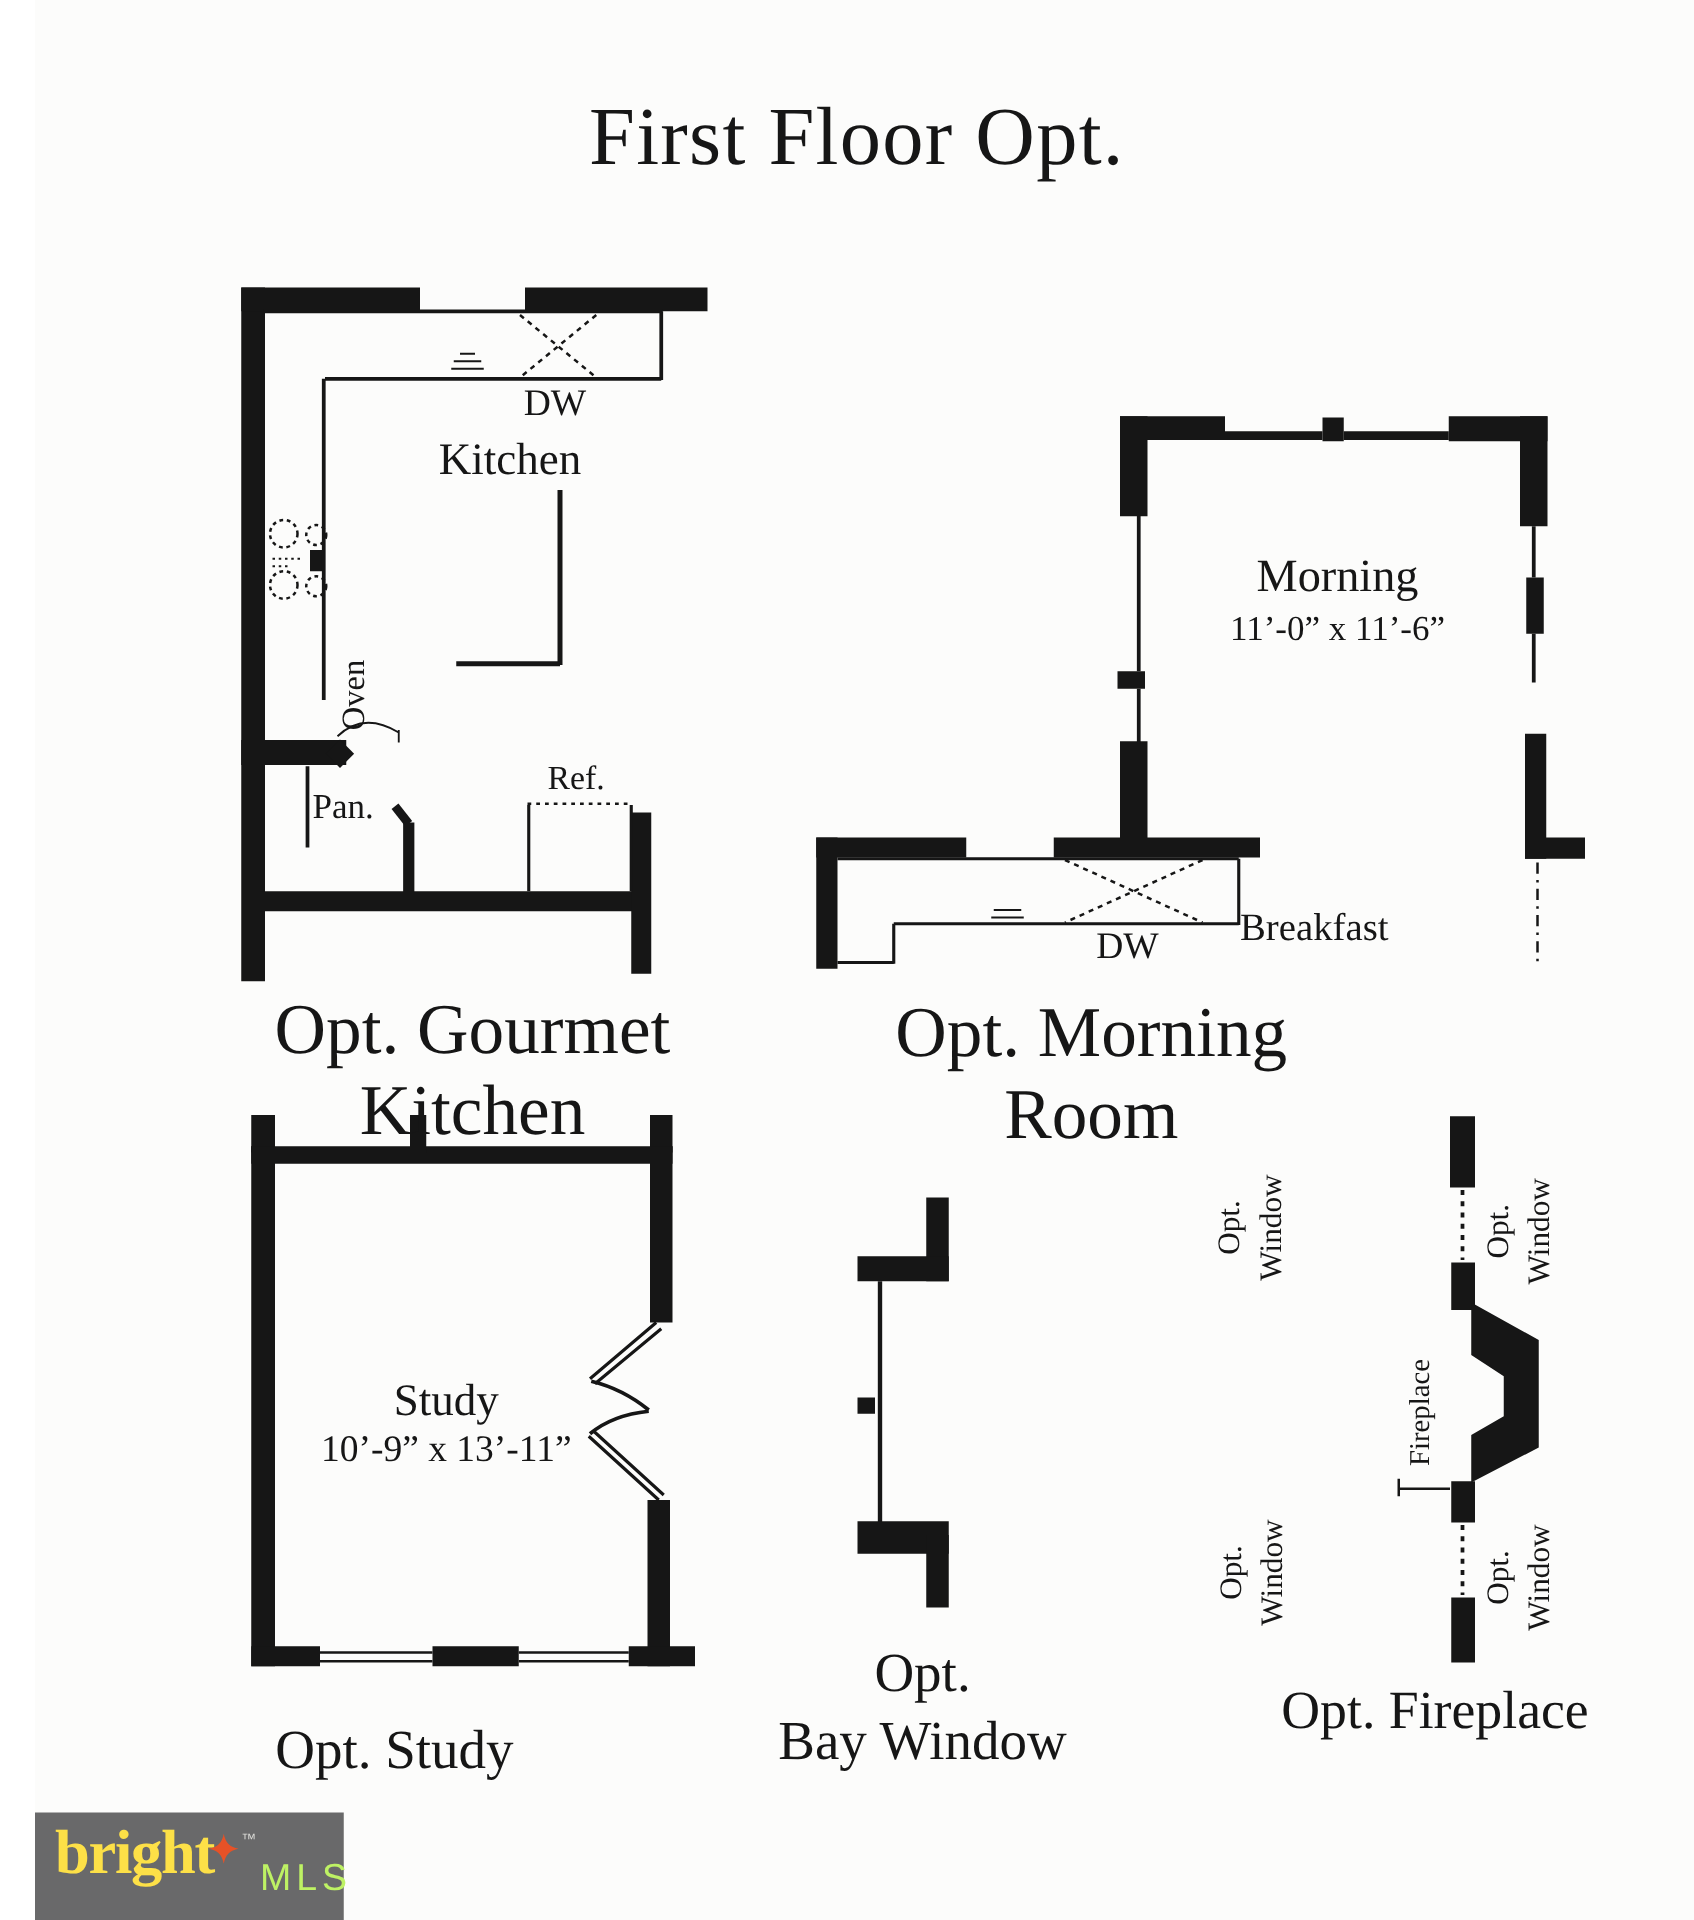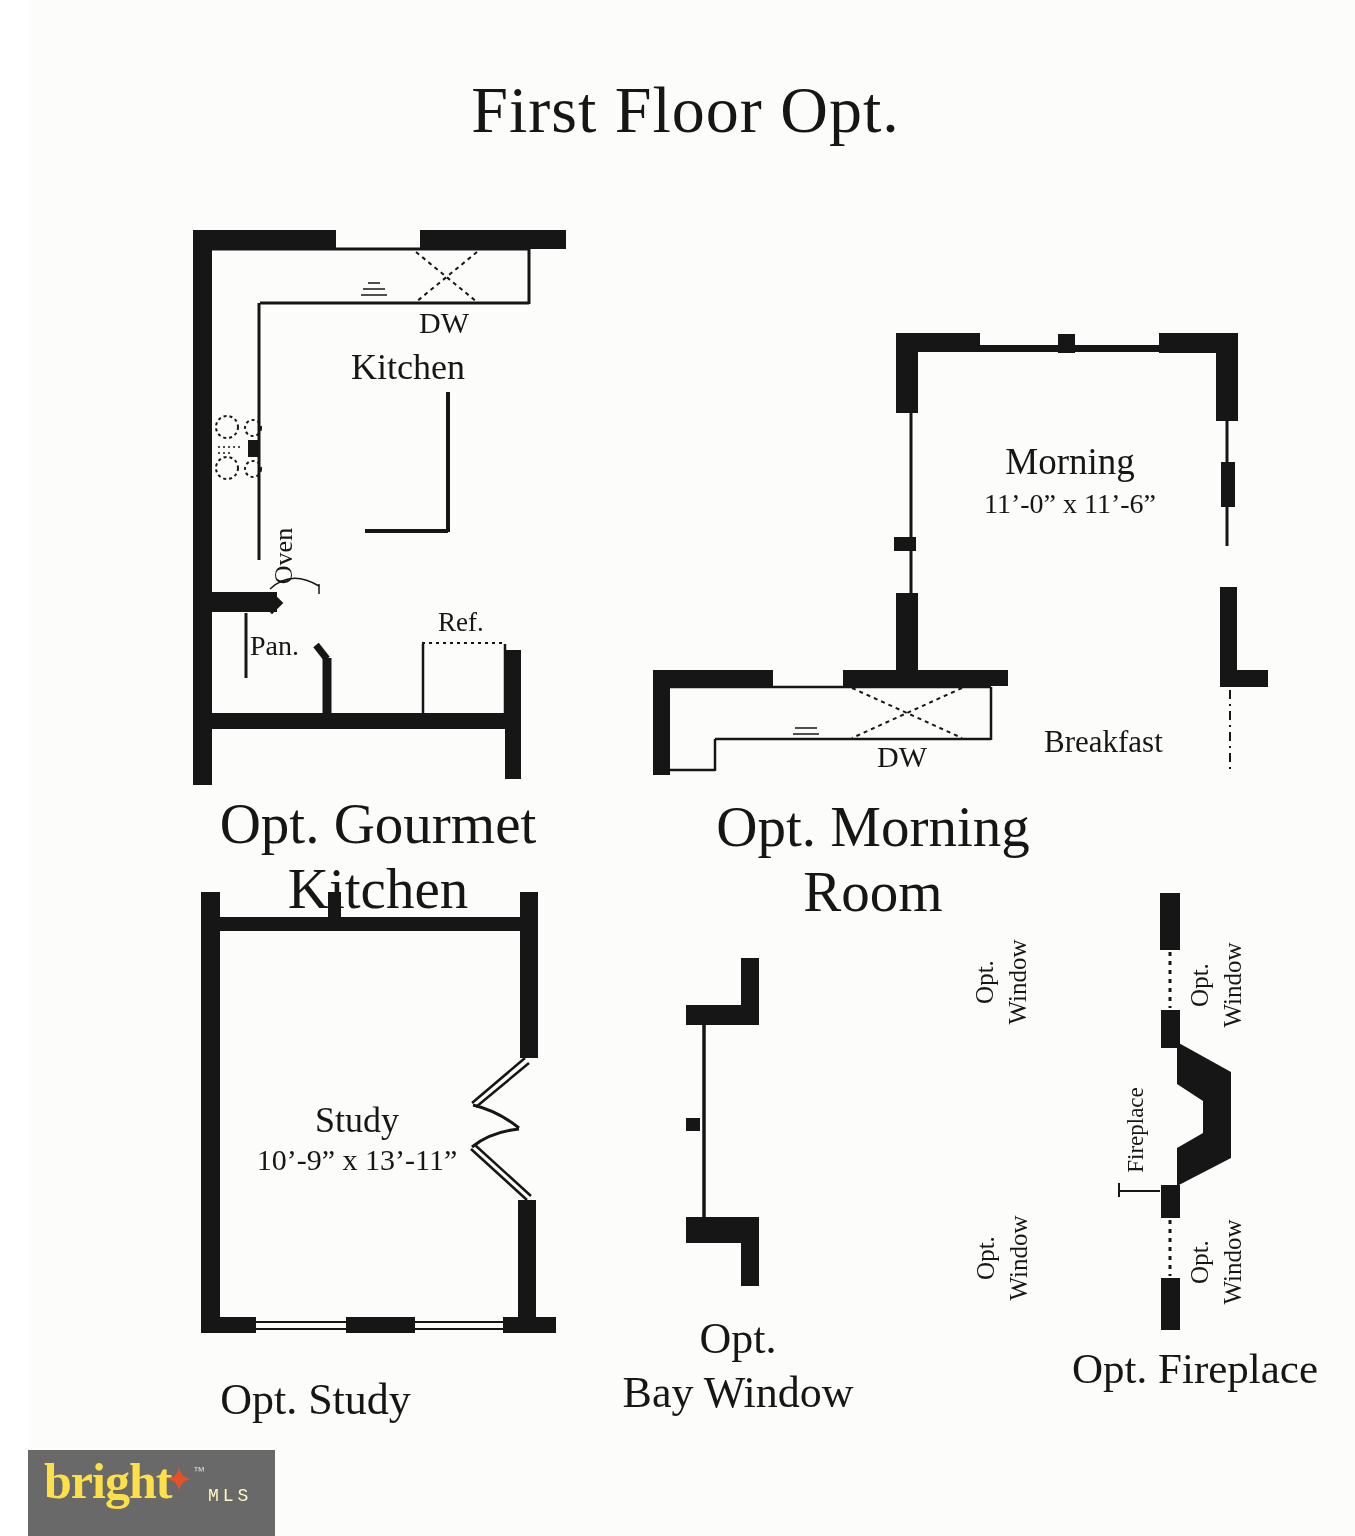--- a/index.html
+++ b/index.html
@@ -28,22 +28,22 @@
   .logo-brand{
     position:absolute;left:16px;top:2px;
     font-family:"Liberation Serif", serif;font-weight:600;
     font-size:50px;color:#fde047;letter-spacing:-1px;
   }
   .logo-tm{
     position:absolute;left:165px;top:14px;font-size:12px;color:#d9d9d5;
     font-family:"Liberation Sans", sans-serif;
   }
   .logo-mls{
-    position:absolute;left:180px;top:36px;font-size:18px;color:#fef9c3;
-    font-family:Liberation Mono, monospace;letter-spacing:4px;font-weight:300;
+    position:absolute;left:180px;top:36px;font-size:30px;color:#bef264;
+    font-family:Liberation Sans, sans-serif;letter-spacing:4px;font-weight:300;
   }
 </style>
 </head>
 <body>
 
 <div class="canvas">
 
   <svg class="plan" width="1355" height="1536" viewBox="0 0 1355 1536">
     <g fill="#161616" stroke="none">
       <rect x="165" y="230" width="19" height="555"></rect>
@@ -165,21 +165,21 @@
   <div class="t vtext" style="left:220px;top:541px;width:67px;height:30px;font-size:26px;">Oven</div>
   <div class="t" style="left:222px;top:630px;font-size:28px;font-family:Liberation Serif, serif;">Pan.</div>
   <div class="t" style="left:410px;top:607px;font-size:27px;">Ref.</div>
   <div class="t ctr caption" style="left:95px;top:791px;width:510px;">Opt. Gourmet Kitchen</div>
 
   <div class="t ctr" style="left:930px;top:438px;width:224px;">
     <div style="font-size:37px;line-height:48px;">Morning</div>
     <div style="font-size:28px;line-height:36px;">11’-0” x 11’-6”</div>
   </div>
   <div class="t" style="left:849px;top:740px;font-size:30px;">DW</div>
-  <div class="t" style="left:1016px;top:724px;font-size:31px;text-align:right;">Breakfast</div>
+  <div class="t" style="left:964px;top:724px;font-size:31px;text-align:right;">Breakfast</div>
   <div class="t ctr caption" style="left:615px;top:794px;width:460px;">Opt. Morning Room</div>
 
   <div class="t ctr" style="left:215px;top:1098px;width:228px;">
     <div style="font-size:36px;line-height:44px;">Study</div>
     <div style="font-size:30px;line-height:36px;">10’-9” x 13’-11”</div>
   </div>
   <div class="t ctr" style="left:160px;top:1374px;width:255px;font-size:44px;">Opt. Study</div>
 
   <div class="t ctr" style="left:570px;top:1312px;width:280px;font-size:44px;line-height:1.22;">
     <div>Opt.</div>
@@ -197,21 +197,21 @@
     <div>Window</div>
   </div>
   <div class="t vtext" style="left:911px;top:1221px;width:135px;height:74px;font-size:25px;">
     <div>Opt.</div>
     <div>Window</div>
   </div>
   <div class="t vtext" style="left:1125px;top:1225px;width:135px;height:74px;font-size:25px;">
     <div>Opt.</div>
     <div>Window</div>
   </div>
-  <div class="t ctr" style="left:950px;top:1344px;width:340px;font-size:43px;text-align:right;">Opt. Fireplace</div>
+  <div class="t ctr" style="left:950px;top:1344px;width:340px;font-size:43px;">Opt. Fireplace</div>
 
   <div class="logo-box">
     <span class="logo-brand">bright</span>
     <svg class="abs" style="left:139px;top:17px;" width="24" height="24" viewBox="0 0 24 24">
       <path d="M12,0 C13.2,7 17,10.8 24,12 C17,13.2 13.2,17 12,24 C10.8,17 7,13.2 0,12 C7,10.8 10.8,7 12,0 Z" fill="#e65227"></path>
     </svg>
     <span class="logo-tm">™</span>
     <span class="logo-mls">MLS</span>
   </div>
 

